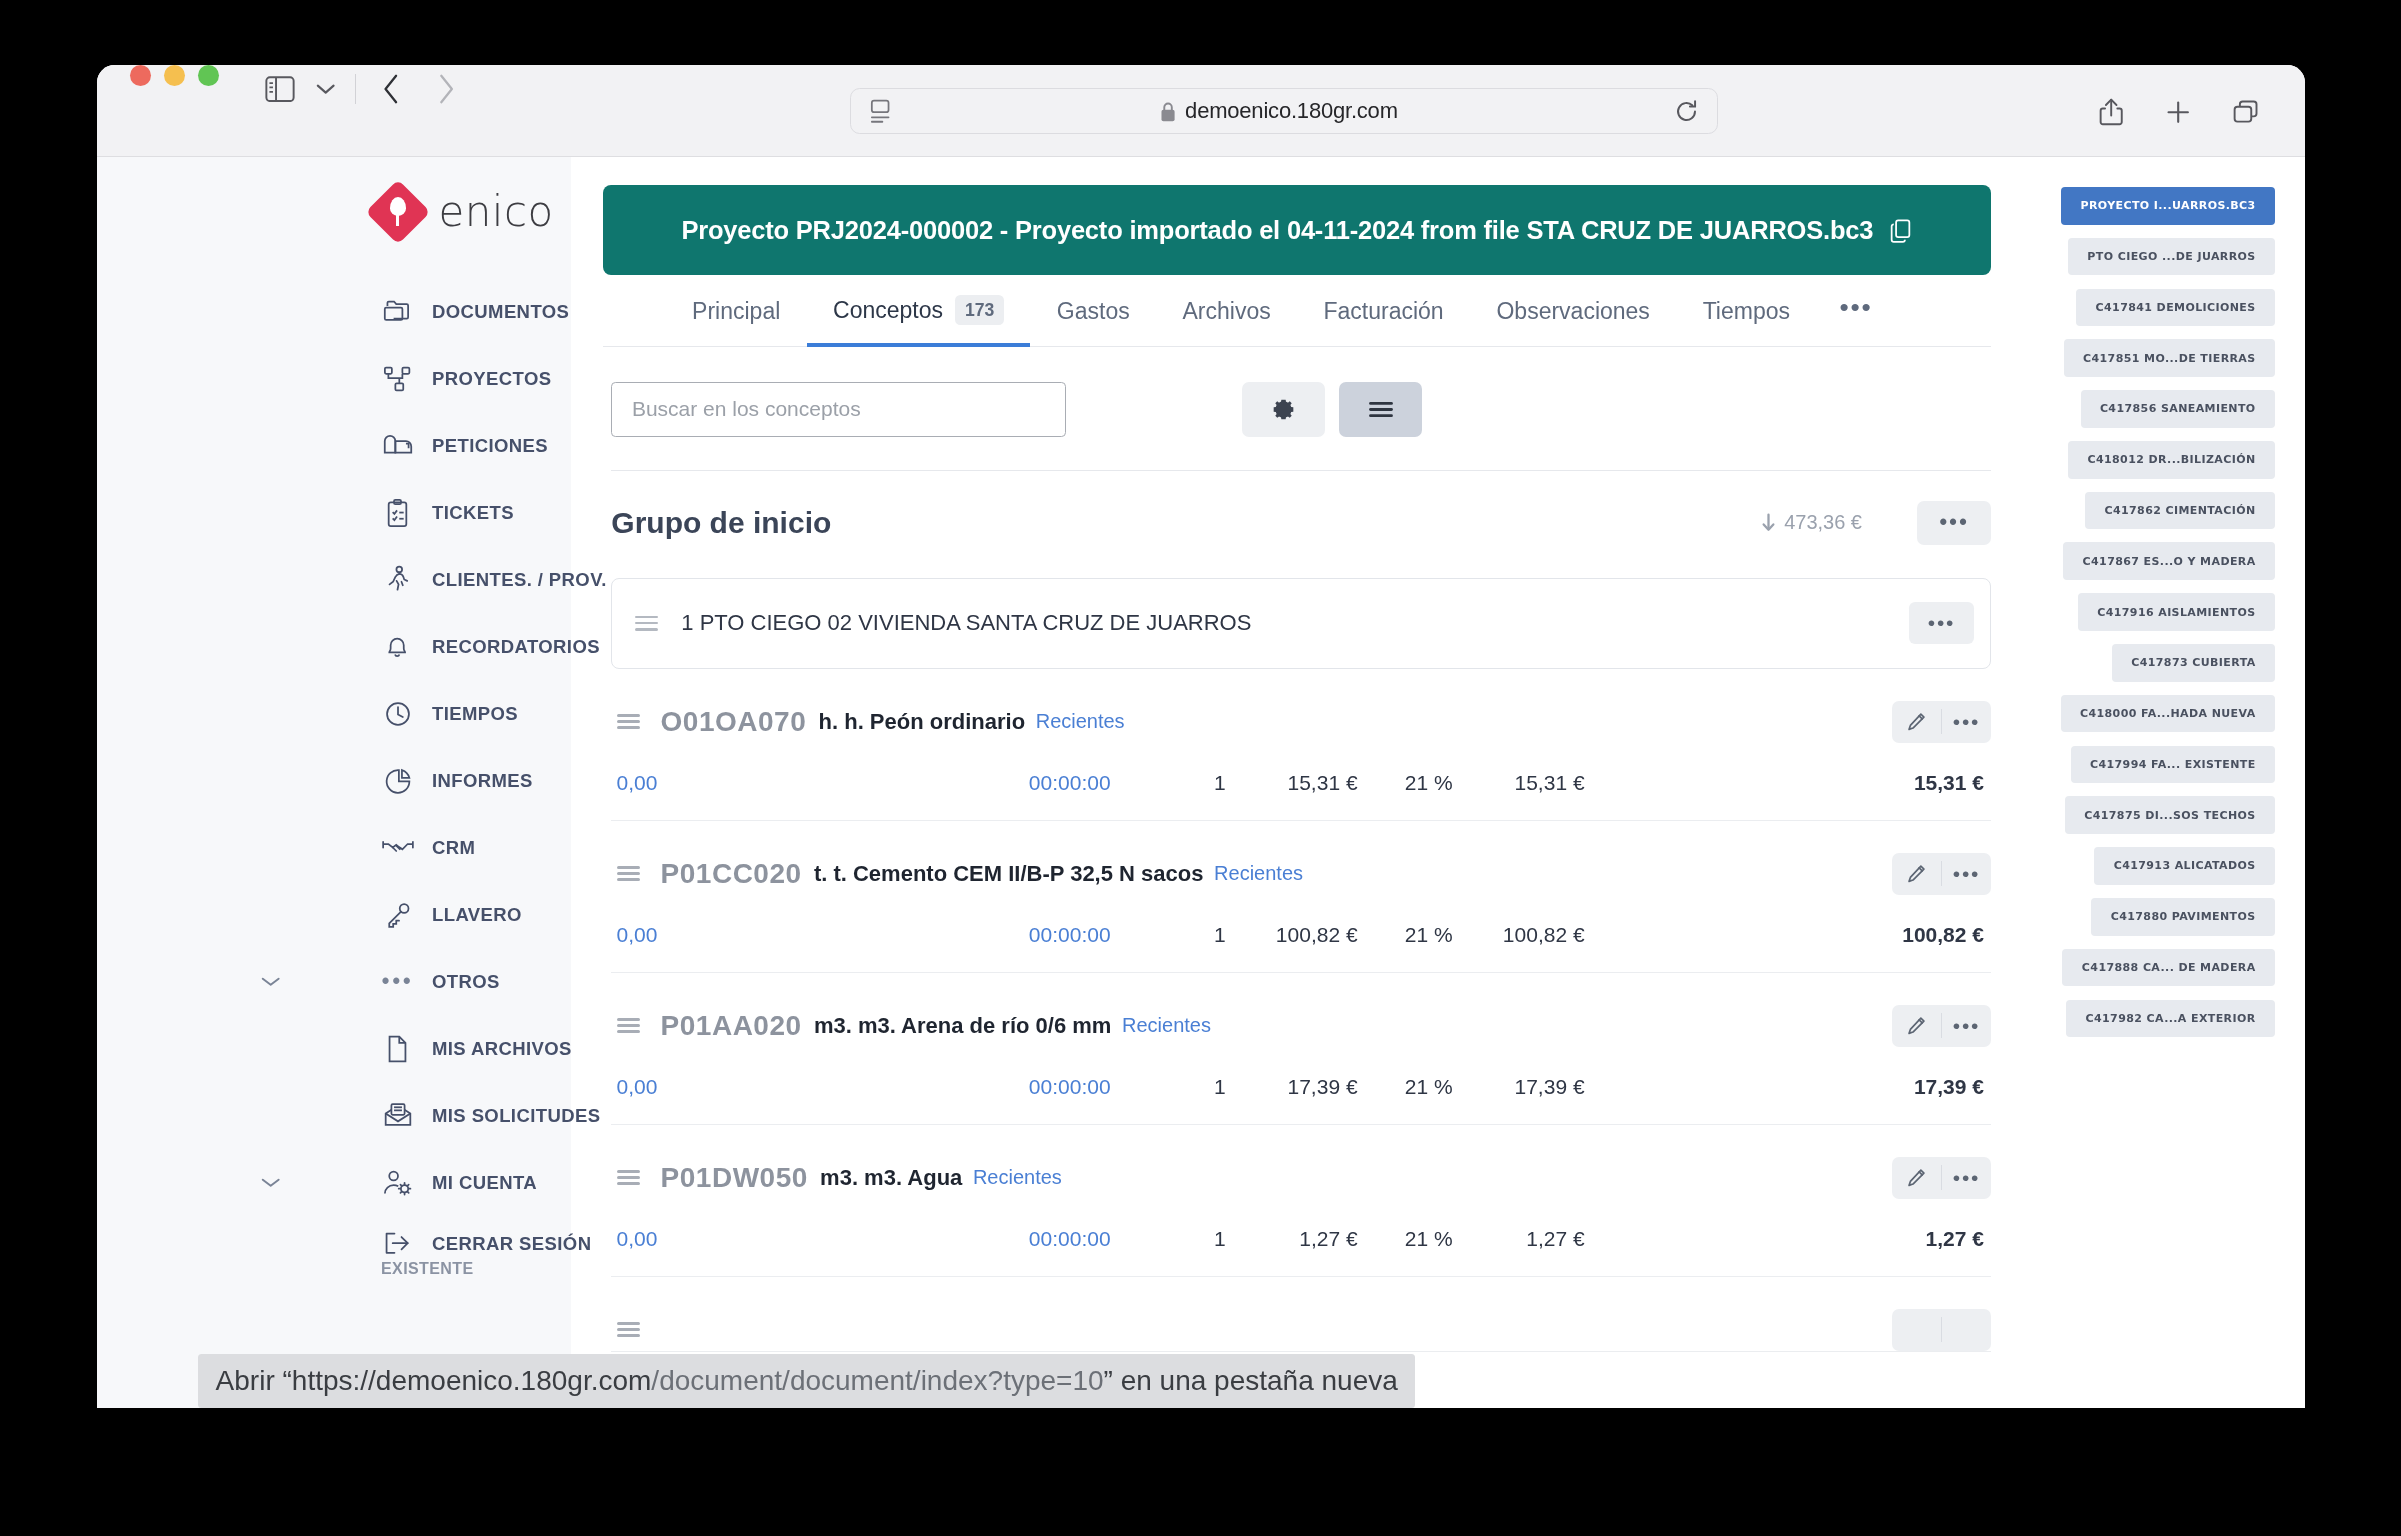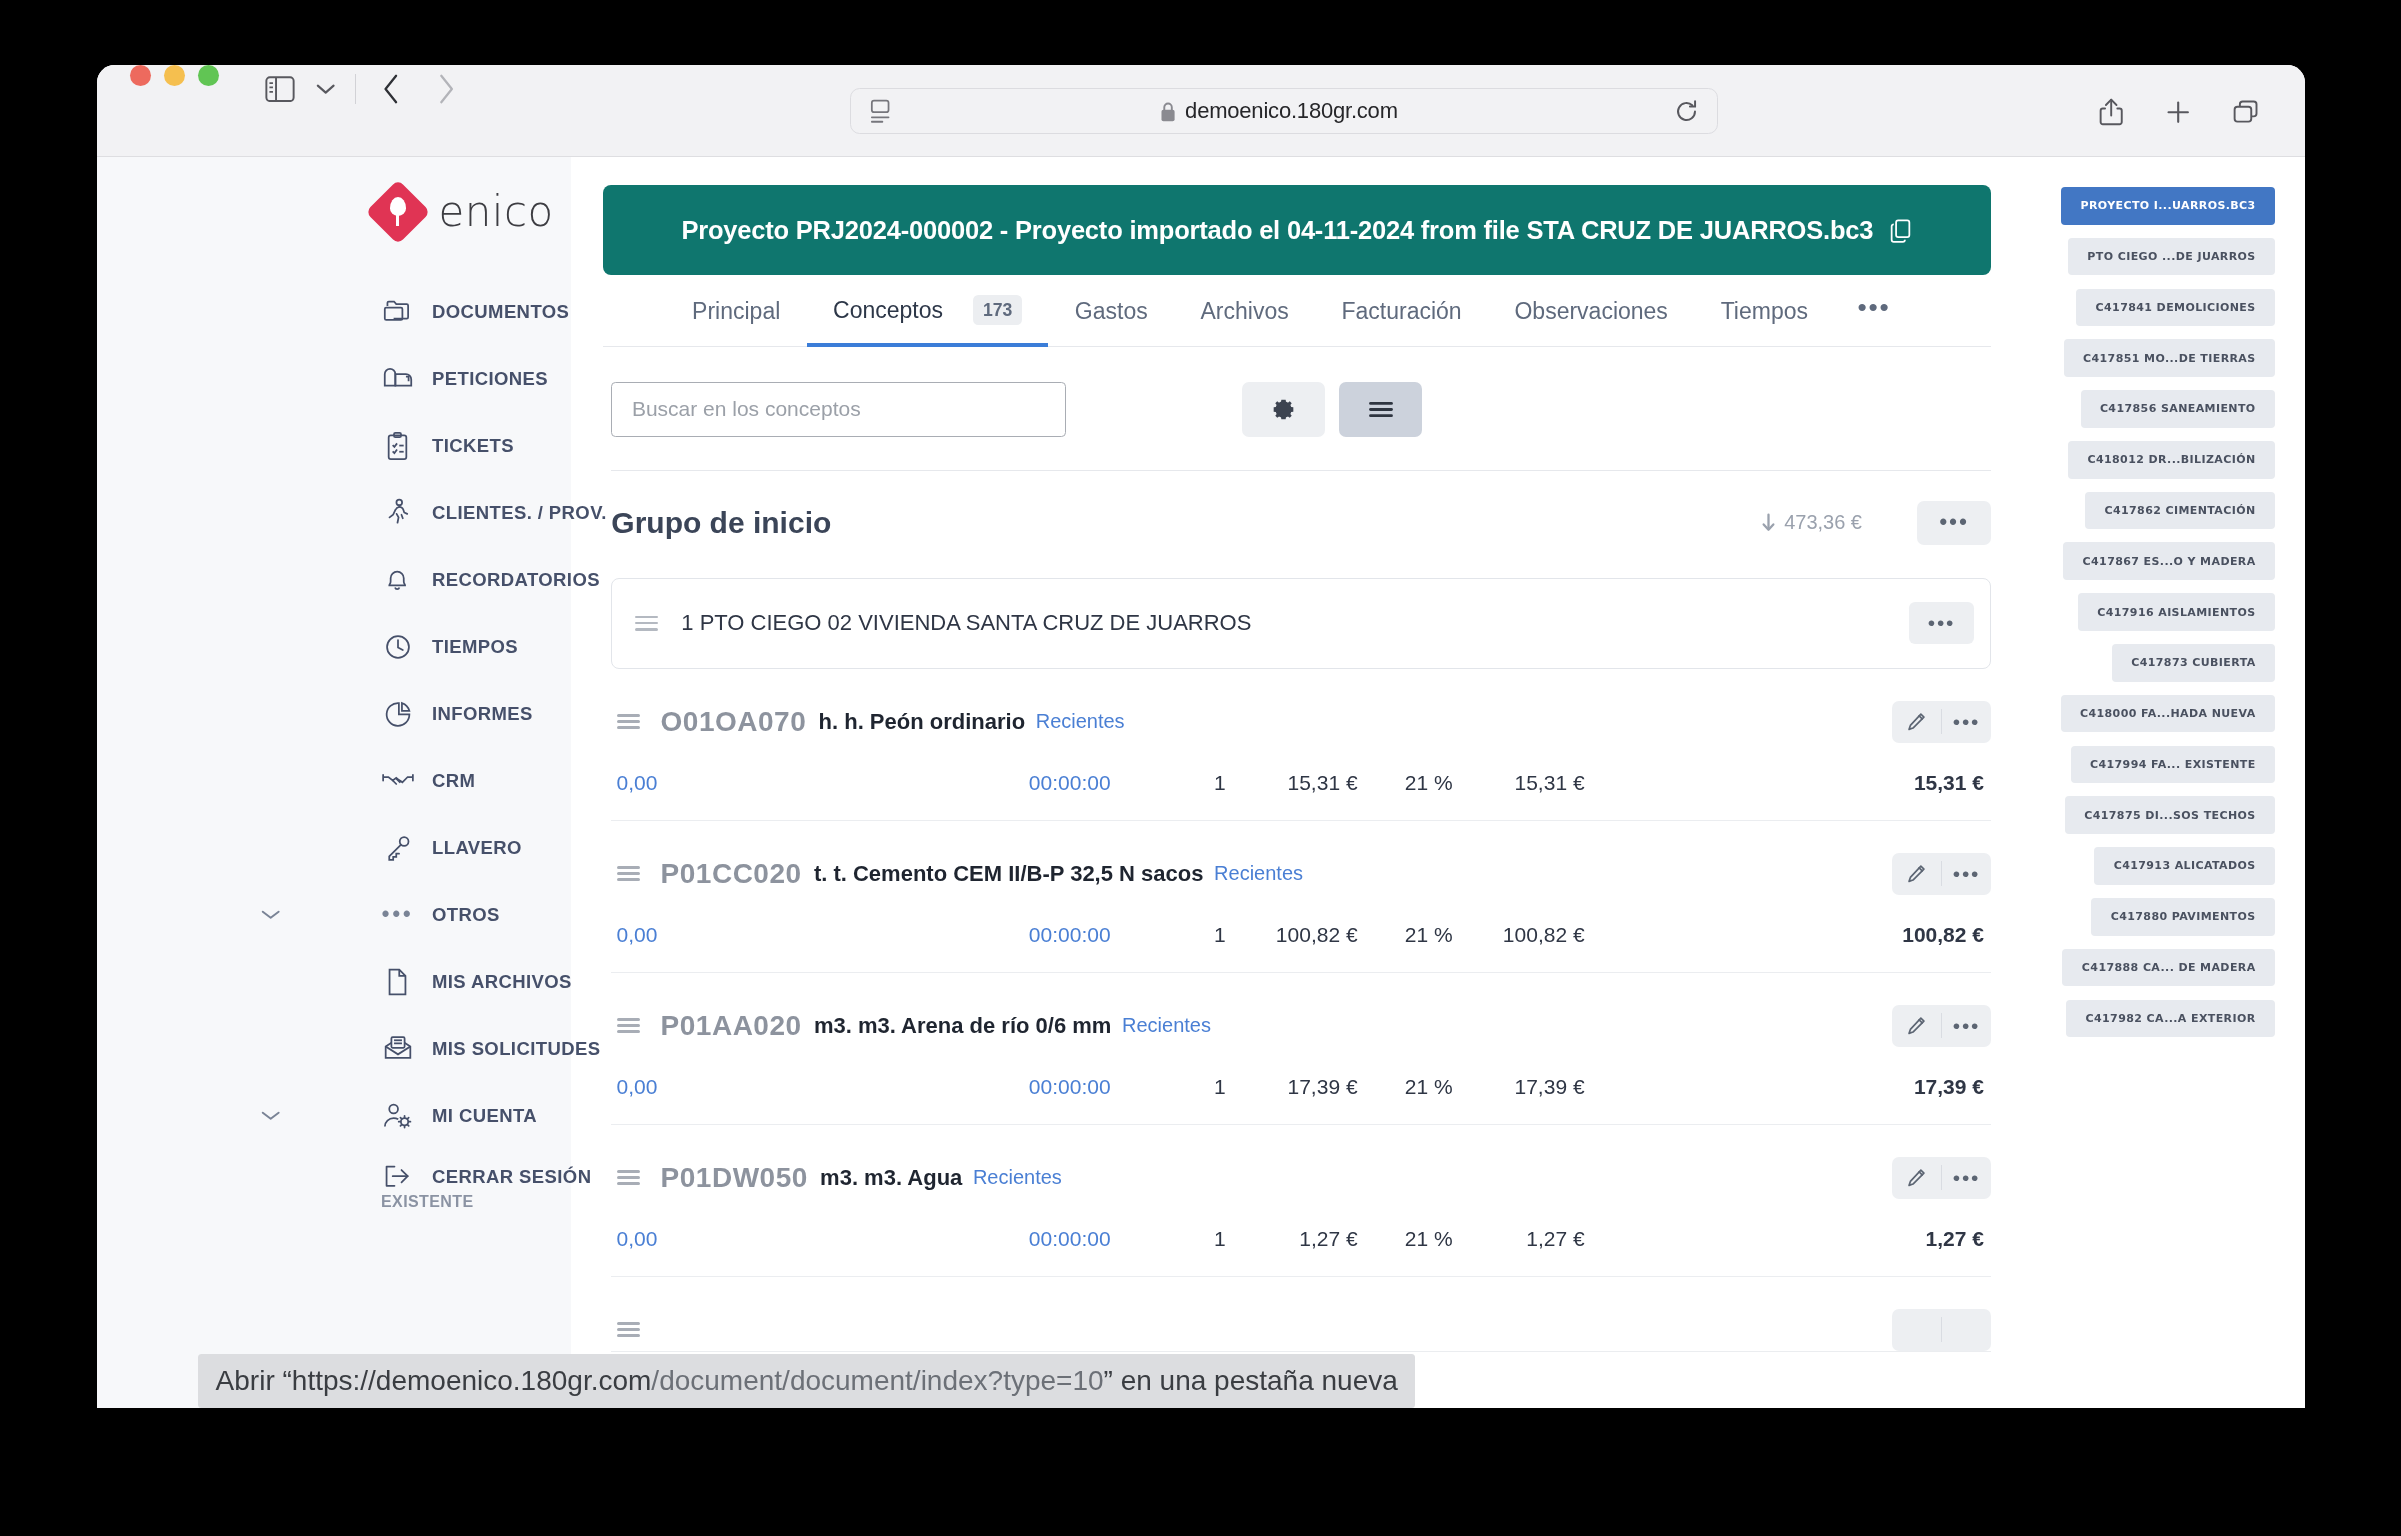--- a/index.html
+++ b/index.html
@@ -133,21 +133,21 @@
   }
   .tab {
     padding: 19.4px 26.4px 17.6px; font-size: 23px; color: #5f6a7d;
     display: flex; align-items: center; gap: 12.3px;
     border-bottom: 4.4px solid transparent; position: relative; top: 0.9px;
     white-space: nowrap;
   }
   .tab.active { color: #2d3748; border-bottom-color: #3b7dd8; }
   .tab .badge {
     background: #eceef1; color: #5f6a7d; border-radius: 5.3px;
-    font-size: 17.6px; font-weight: 700; padding: 4.4px 9.7px; margin-left: 18px;
+    font-size: 17.6px; font-weight: 700; padding: 4.4px 9.7px;
   }
   .tab.dots { font-size: 26.4px; letter-spacing: 1.8px; color:#5f6a7d; padding: 16px 23px 19.4px;}
 
   #toolbar {
     display: flex; margin: 35px 23px 0 19.4px;
     padding-left: 8.8px; gap: 0;
   }
   #search {
     width: 455px; height: 55px; border: 0.9px solid #a9adb4;
     border-radius: 4.4px; background:#fff;
@@ -364,20 +364,31 @@
           <div class="nav-item">
             <span class="ni-icon">
               <svg width="30" height="26.4" viewBox="0 0 34 30" fill="none" stroke="#46506a" stroke-width="2">
                 <path d="M5 9V5.5A1.5 1.5 0 0 1 6.5 4h6l2.5 3H27a1.5 1.5 0 0 1 1.5 1.5V22A1.5 1.5 0 0 1 27 23.5H12"></path>
                 <rect x="2" y="11" width="20" height="14" rx="1.6"></rect>
               </svg>
             </span>
             <span class="ni-label">DOCUMENTOS</span>
           </div>
 
+          <div class="nav-item">
+            <span class="ni-icon">
+              <svg width="30" height="28" viewBox="0 0 34 32" fill="none" stroke="#46506a" stroke-width="2">
+                <rect x="2" y="3" width="8" height="7" rx="1.4"></rect>
+                <rect x="22" y="3" width="8" height="7" rx="1.4"></rect>
+                <rect x="14" y="21" width="9" height="8" rx="1.4"></rect>
+                <path d="M6 10v5h16v-5M18.5 15v6"></path>
+              </svg>
+            </span>
+            <span class="ni-label">PROYECTOS</span>
+          </div>
 
           <div class="nav-item">
             <span class="ni-icon">
               <svg width="30" height="25" viewBox="0 0 34 28" fill="none" stroke="#46506a" stroke-width="2">
                 <path d="M2 22V9a6 6 0 0 1 12 0v13z"></path>
                 <path d="M14 9h12a6 6 0 0 1 6 6v7H14z"></path>
                 <path d="M26 12h3v5"></path>
               </svg>
             </span>
             <span class="ni-label">PETICIONES</span>

